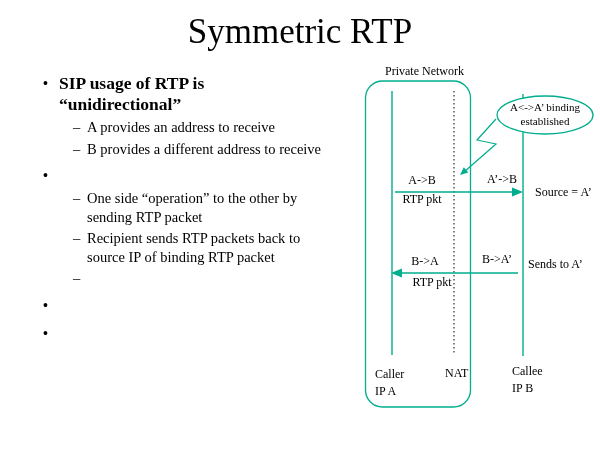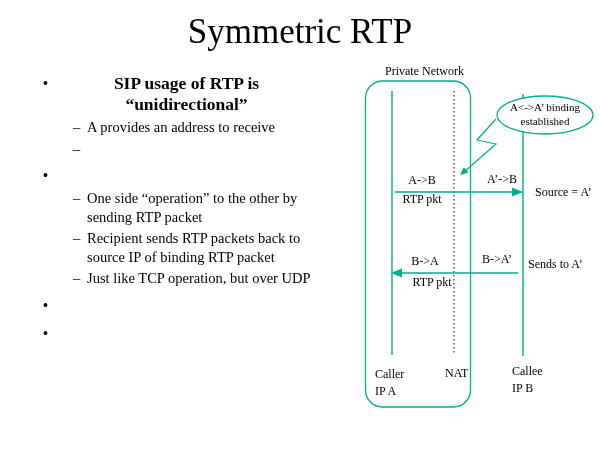--- a/index.html
+++ b/index.html
@@ -11,21 +11,21 @@
     color:#000;
     overflow:hidden;
   }
   .title {
     position:absolute; top:12px; left:0; width:600px;
     text-align:center; font-size:35px; line-height:40px;
   }
   .content { position:absolute; left:40px; top:66px; width:310px; }
   .b1 { display:flex; font-weight:bold; font-size:17.5px; line-height:21px; margin-top:7px; }
   .b1 .marker { flex:none; width:19px; padding-left:3px; font-size:14px; }
-  .b1 .txt { width:255px;text-align:center; }
+  .b1 .txt { width:255px; }
   .b2 { display:flex; font-size:14.5px; line-height:18.5px; margin-top:3px; margin-left:33px; }
   .b2 .marker { flex:none; width:14px; }
   .b2 .txt { width:237px; }
   .ul { text-decoration:underline; }
   .diagram { position:absolute; left:360px; top:60px; width:240px; height:390px; }
   svg text { font-family:"Liberation Serif", serif; fill:#000; font-size:12px; }
   svg text.small { font-size:11px; }
 </style>
 </head>
 <body>
@@ -36,35 +36,35 @@
   <div class="b1">
     <span class="marker">•</span>
     <span class="txt">SIP usage of RTP is “unidirectional”</span>
   </div>
   <div class="b2">
     <span class="marker">–</span>
     <span class="txt">A provides an address to receive</span>
   </div>
   <div class="b2">
     <span class="marker">–</span>
+    <span class="txt">B provides a different address to receive</span>
   </div>
   <div class="b1">
     <span class="marker">•</span>
   </div>
   <div class="b2">
     <span class="marker">–</span>
     <span class="txt">One side “operation” to the other by sending RTP packet</span>
   </div>
   <div class="b2">
     <span class="marker">–</span>
     <span class="txt">Recipient sends RTP packets back to source IP of binding RTP packet</span>
   </div>
   <div class="b2">
     <span class="marker">–</span>
-    <span class="txt">Just like TCP operation, but over UDP</span>
   </div>
   <div class="b1">
     <span class="marker">•</span>
   </div>
   <div class="b1">
     <span class="marker">•</span>
   </div>
 </div>
 
 <svg class="diagram" viewBox="0 0 240 390" width="240" height="390">

